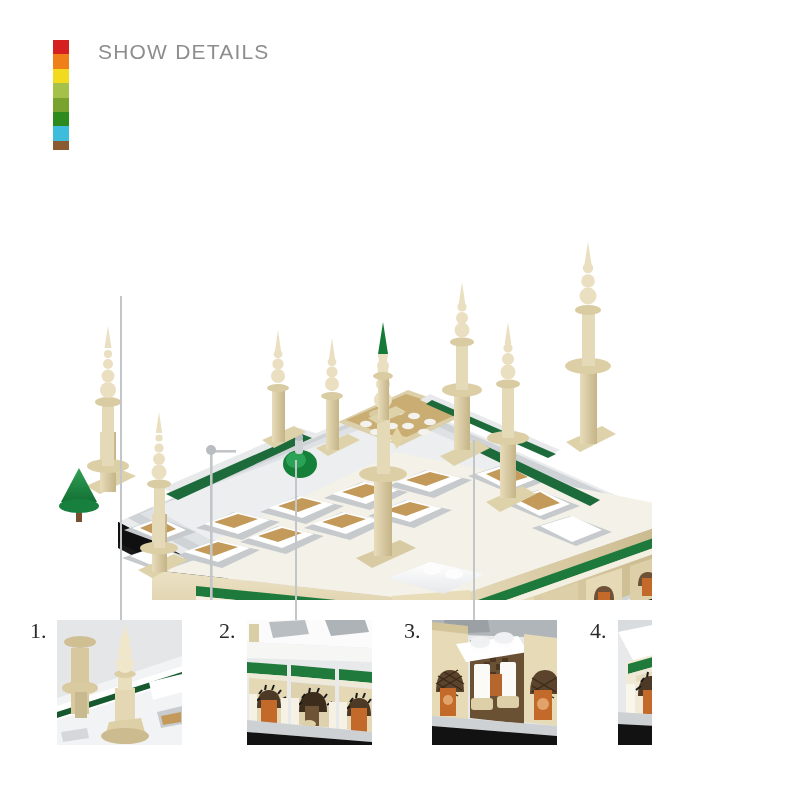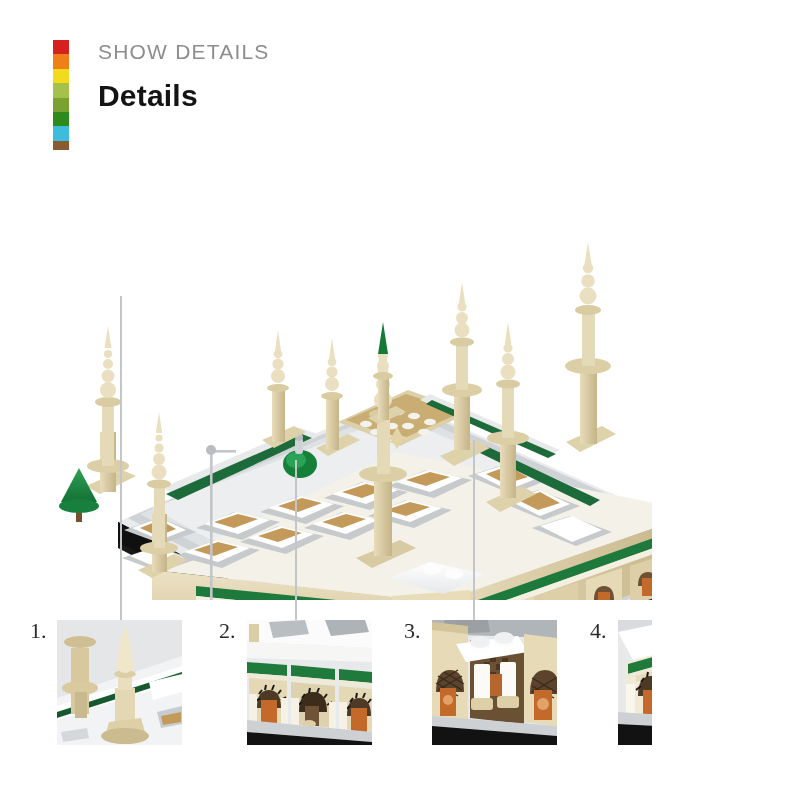--- a/index.html
+++ b/index.html
@@ -87,21 +87,20 @@
     <div class="swatch" style="background: rgb(239, 127, 24);"></div>
     <div class="swatch" style="background: rgb(242, 218, 30);"></div>
     <div class="swatch" style="background: rgb(166, 193, 74);"></div>
     <div class="swatch" style="background: rgb(122, 162, 46);"></div>
     <div class="swatch" style="background: rgb(47, 138, 29);"></div>
     <div class="swatch" style="background: rgb(62, 188, 220);"></div>
     <div class="swatch" style="background: rgb(138, 90, 48);"></div>
   </div>
 
   <div class="eyebrow">SHOW DETAILS</div>
-  <div class="title">Details</div>
 
   <div class="hero">
     <svg width="790" height="450" viewBox="0 0 790 450" xmlns="http://www.w3.org/2000/svg">
       <defs>
         <linearGradient id="tanV" x1="0" y1="0" x2="0" y2="1">
           <stop offset="0" stop-color="#ece2c4"></stop>
             <stop offset="1" stop-color="#cdbc91"></stop>
         </linearGradient>
         <linearGradient id="tanH" x1="0" y1="0" x2="1" y2="0">
           <stop offset="0" stop-color="#e8dcbb"></stop>

